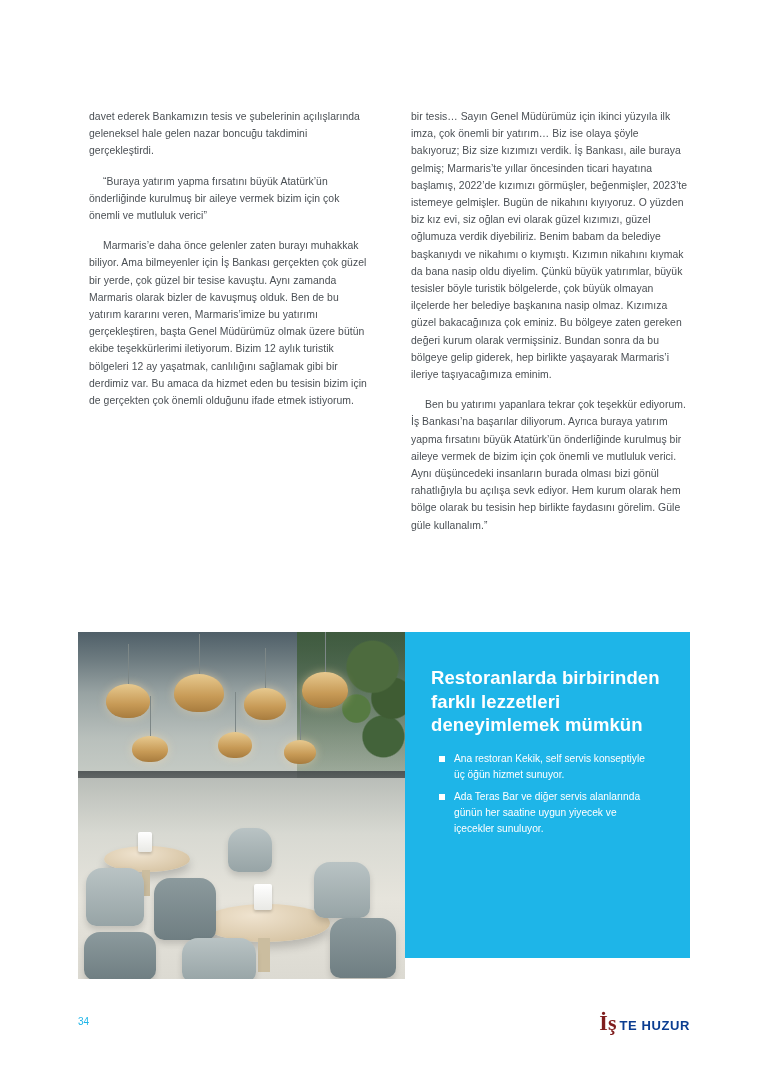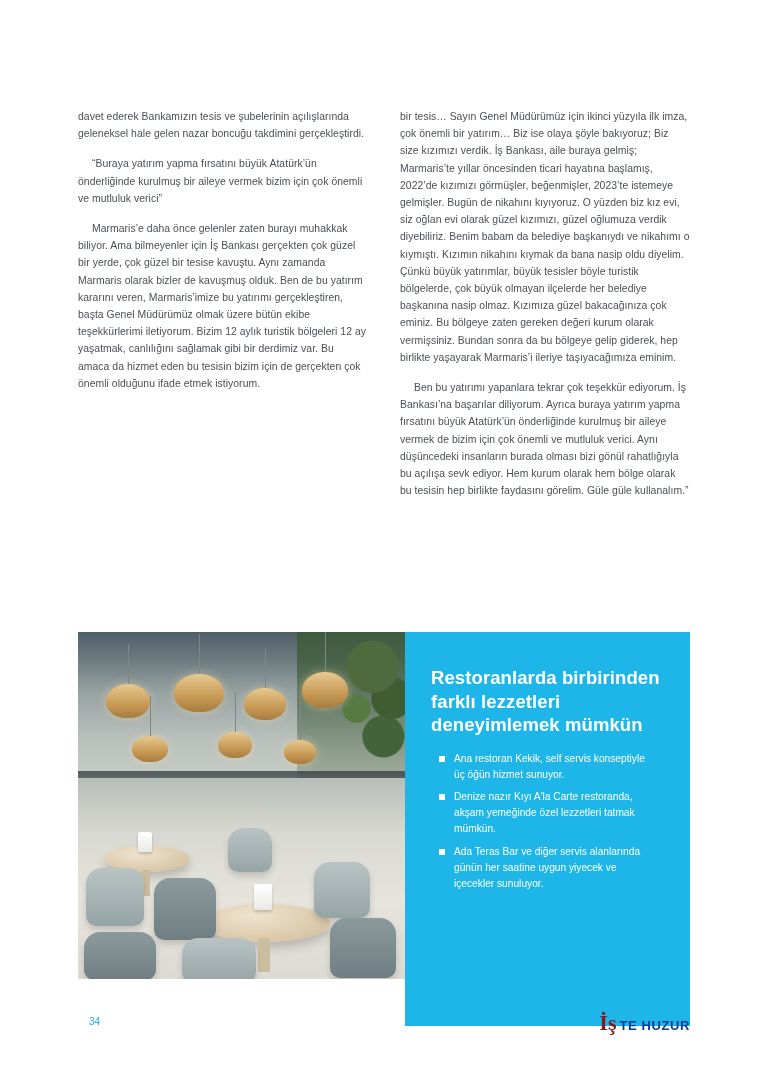--- a/index.html
+++ b/index.html
@@ -24,20 +24,21 @@
   .columns {
     position: absolute;
     left: 78px;
     top: 108px;
     width: 612px;
     display: flex;
     gap: 32px;
   }
   .col {
     width: 290px;
+    margin-left: 11px;
   }
   .col p {
     margin: 0 0 13px 0;
     font-size: 10.4px;
     line-height: 17.2px;
     color: #4a4f54;
     text-align: left;
     letter-spacing: 0.05px;
   }
   .col p.indent {
@@ -127,21 +128,21 @@
     background: #cbbd9f;
   }
   .napkin {
     position: absolute;
     background: linear-gradient(180deg, #ffffff, #e9e9e5);
     border-radius: 2px;
     box-shadow: 0 2px 3px rgba(0,0,0,.18);
   }
   .blueblock {
     width: 285px;
-    height: 394px;
+    height: 326px;
     background: #1eb5e8;
     color: #ffffff;
     padding: 34px 26px 0 26px;
     box-sizing: border-box;
   }
   .blueblock h2 {
     margin: 0 0 14px 0;
     font-size: 18.5px;
     line-height: 23.5px;
     font-weight: bold;
@@ -171,21 +172,21 @@
   
   .footer {
     position: absolute;
     left: 78px;
     top: 1014px;
     width: 612px;
     height: 22px;
   }
   .pagenum {
     position: absolute;
-    left: 11px;
+    left: 0;
     top: 2px;
     font-size: 10px;
     color: #1eb5e8;
   }
   .dots {
     position: absolute;
     left: 24px;
     right: 98px;
     top: 12px;
     height: 1px;
@@ -274,25 +275,20 @@
       <ul class="bullets">
         <li>
           <span class="sq"></span>
           <span>Ana restoran Kekik, self servis konseptiyle üç öğün hizmet sunuyor.</span>
         </li>
         <li>
           <span class="sq"></span>
         </li>
         <li>
           <span class="sq"></span>
-          <span style="white-space:pre-line;">Denize nazır Kıyı A'la Carte restoranda,
-akşam yemeğinde özel lezzetleri tatmak mümkün.</span>
-        </li>
-        <li>
-          <span class="sq"></span>
           <span>Ada Teras Bar ve diğer servis alanlarında günün her saatine uygun yiyecek ve içecekler sunuluyor.</span>
         </li>
       </ul>
     </div>
 
   </div>
 
   <div class="footer">
     <span class="pagenum">34</span>
     <div class="dots"></div>

